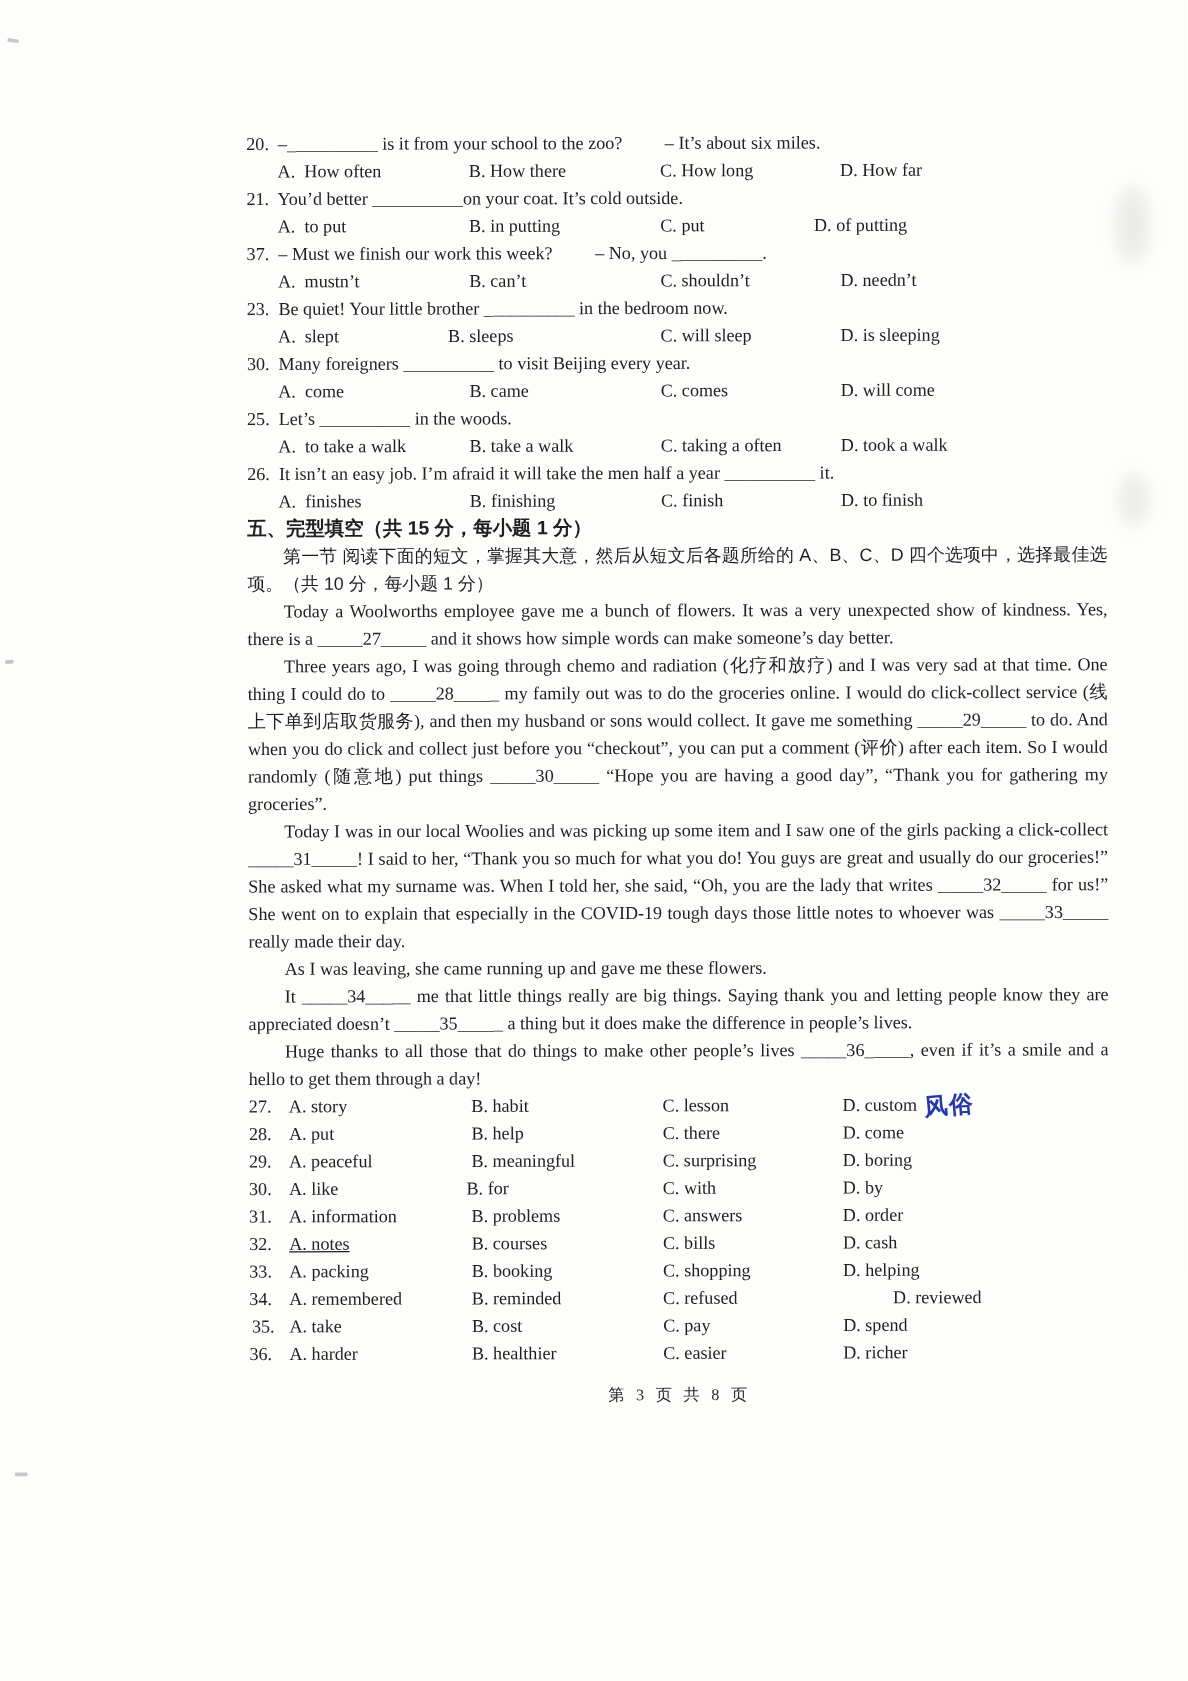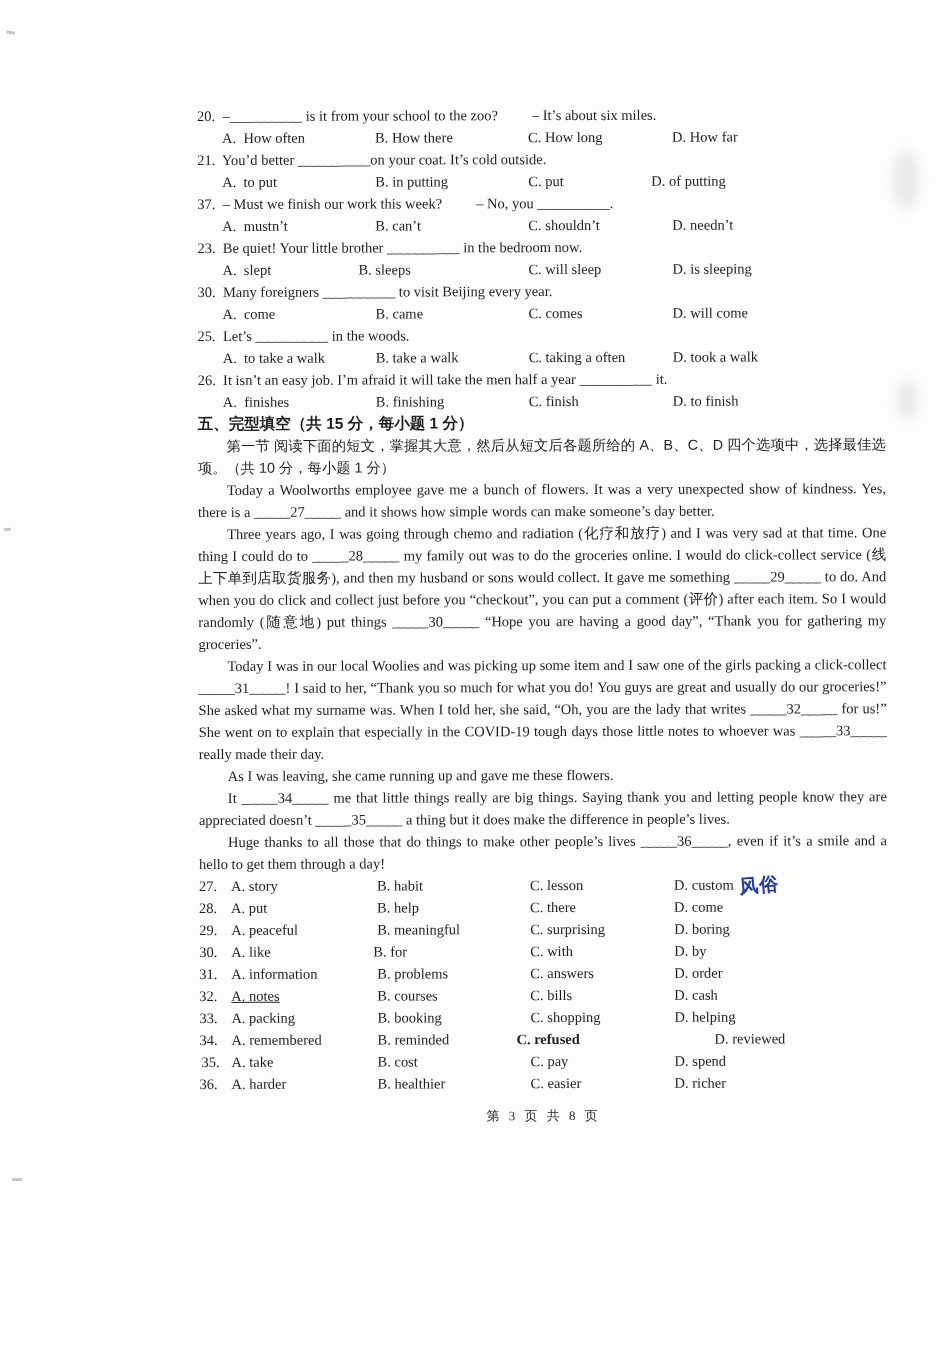--- a/index.html
+++ b/index.html
@@ -154,21 +154,21 @@
           <span style="left: 0px;">33.</span>
           <span style="left: 32px;">A. packing</span>
           <span style="left: 178px;">B. booking</span>
           <span style="left: 331px;">C. shopping</span>
           <span style="left: 475px;">D. helping</span>
         </div>
         <div class="optrow">
           <span style="left: 0px;">34.</span>
           <span style="left: 32px;">A. remembered</span>
           <span style="left: 178px;">B. reminded</span>
-          <span style="left: 317px; font-weight: bold;">C. refused</span>
+          <span style="left: 331px;">C. refused</span>
           <span style="left: 475px; margin-left: 40px;">D. reviewed</span>
         </div>
         <div class="optrow">
           <span style="left: 2px;">35.</span>
           <span style="left: 32px;">A. take</span>
           <span style="left: 178px;">B. cost</span>
           <span style="left: 331px;">C. pay</span>
           <span style="left: 475px;">D. spend</span>
         </div>
         <div class="optrow">

